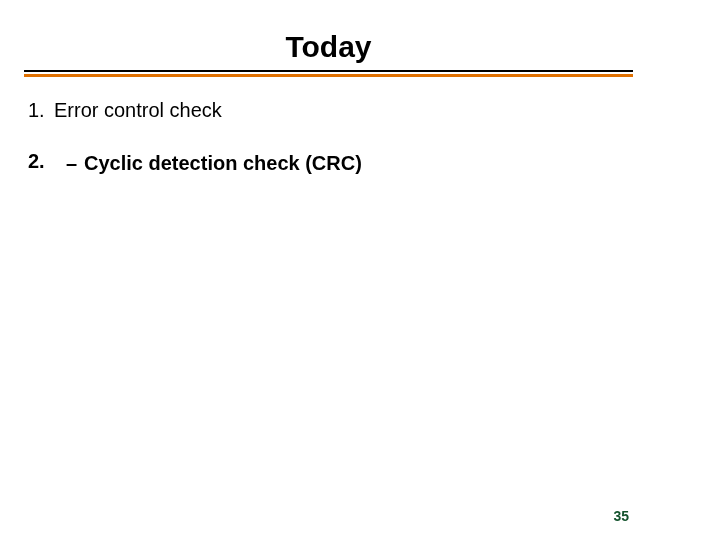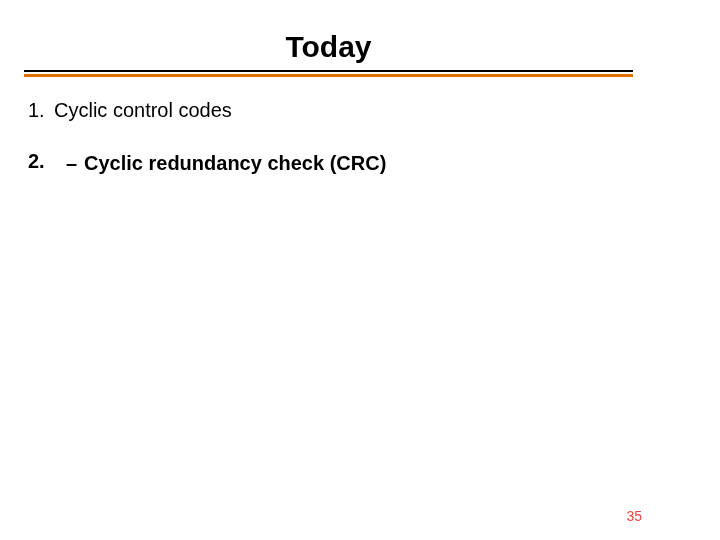--- a/index.html
+++ b/index.html
@@ -57,49 +57,49 @@
     display: flex;
     padding-left: 12px;
     margin-top: 2px;
   }
   .dash {
     width: 18px;
     flex-shrink: 0;
   }
   .pagenum {
     position: absolute;
-    right: 15px;
+    right: 28px;
     bottom: 16px;
     font-size: 14px;
-    font-weight: normal;
-    color: #ef4444;
+    font-weight: bold;
+    color: #14532d;
   }
 </style>
 </head>
 <body>
 
 <div class="slide">
 
   <div class="title">Today</div>
   <hr class="hr-black">
   <hr class="hr-orange">
 
   <div class="content">
 
     <div class="item">
       <div class="num">1.</div>
-      <div class="txt">Cyclic control codes</div>
+      <div class="txt">Error control check</div>
     </div>
 
     <div class="item">
       <div class="num bold">2.</div>
       <div class="txt">
         <div class="sub bold">
           <div class="dash">–</div>
-          <div>Cyclic redundancy check (CRC)</div>
+          <div>Cyclic detection check (CRC)</div>
         </div>
       </div>
     </div>
 
   </div>
 
   <div class="pagenum">35</div>
 </div>
 
 </body></html>

